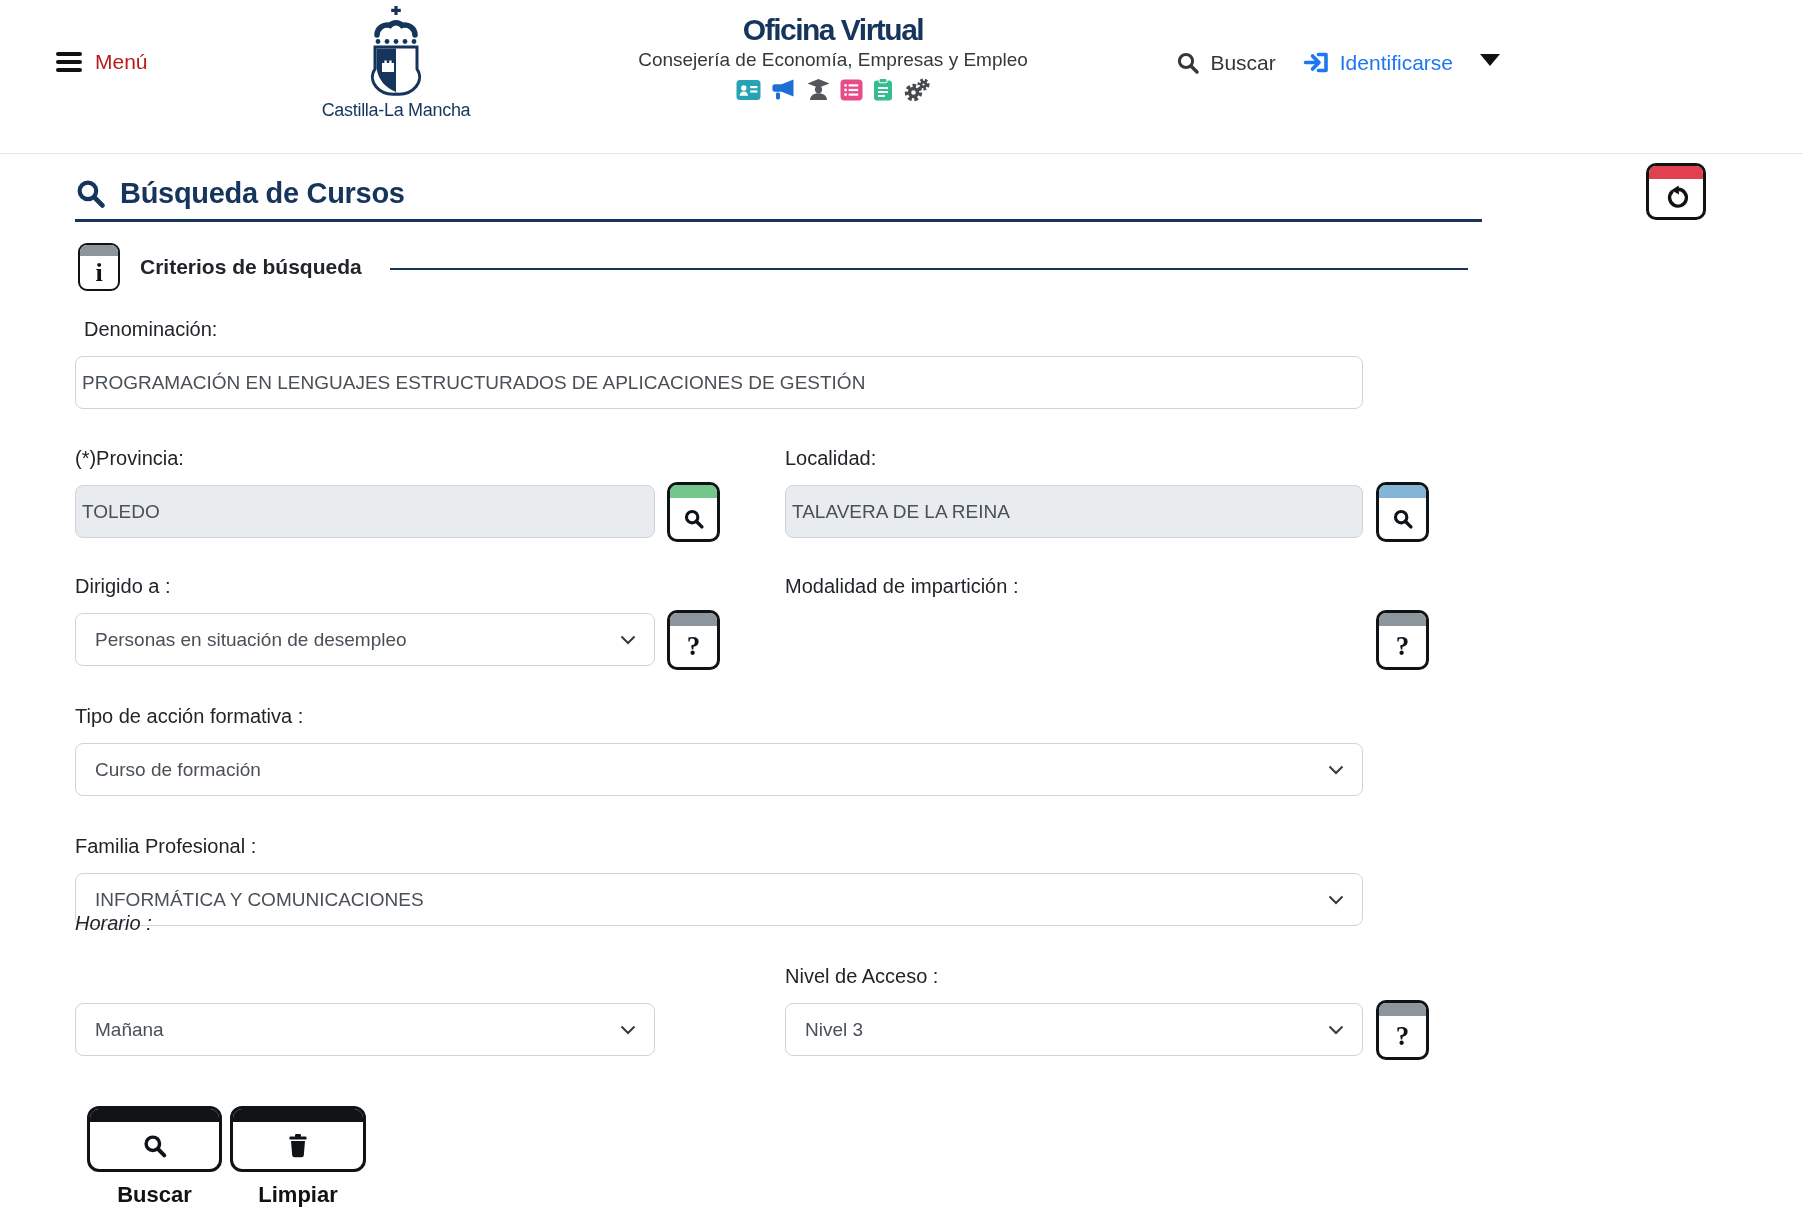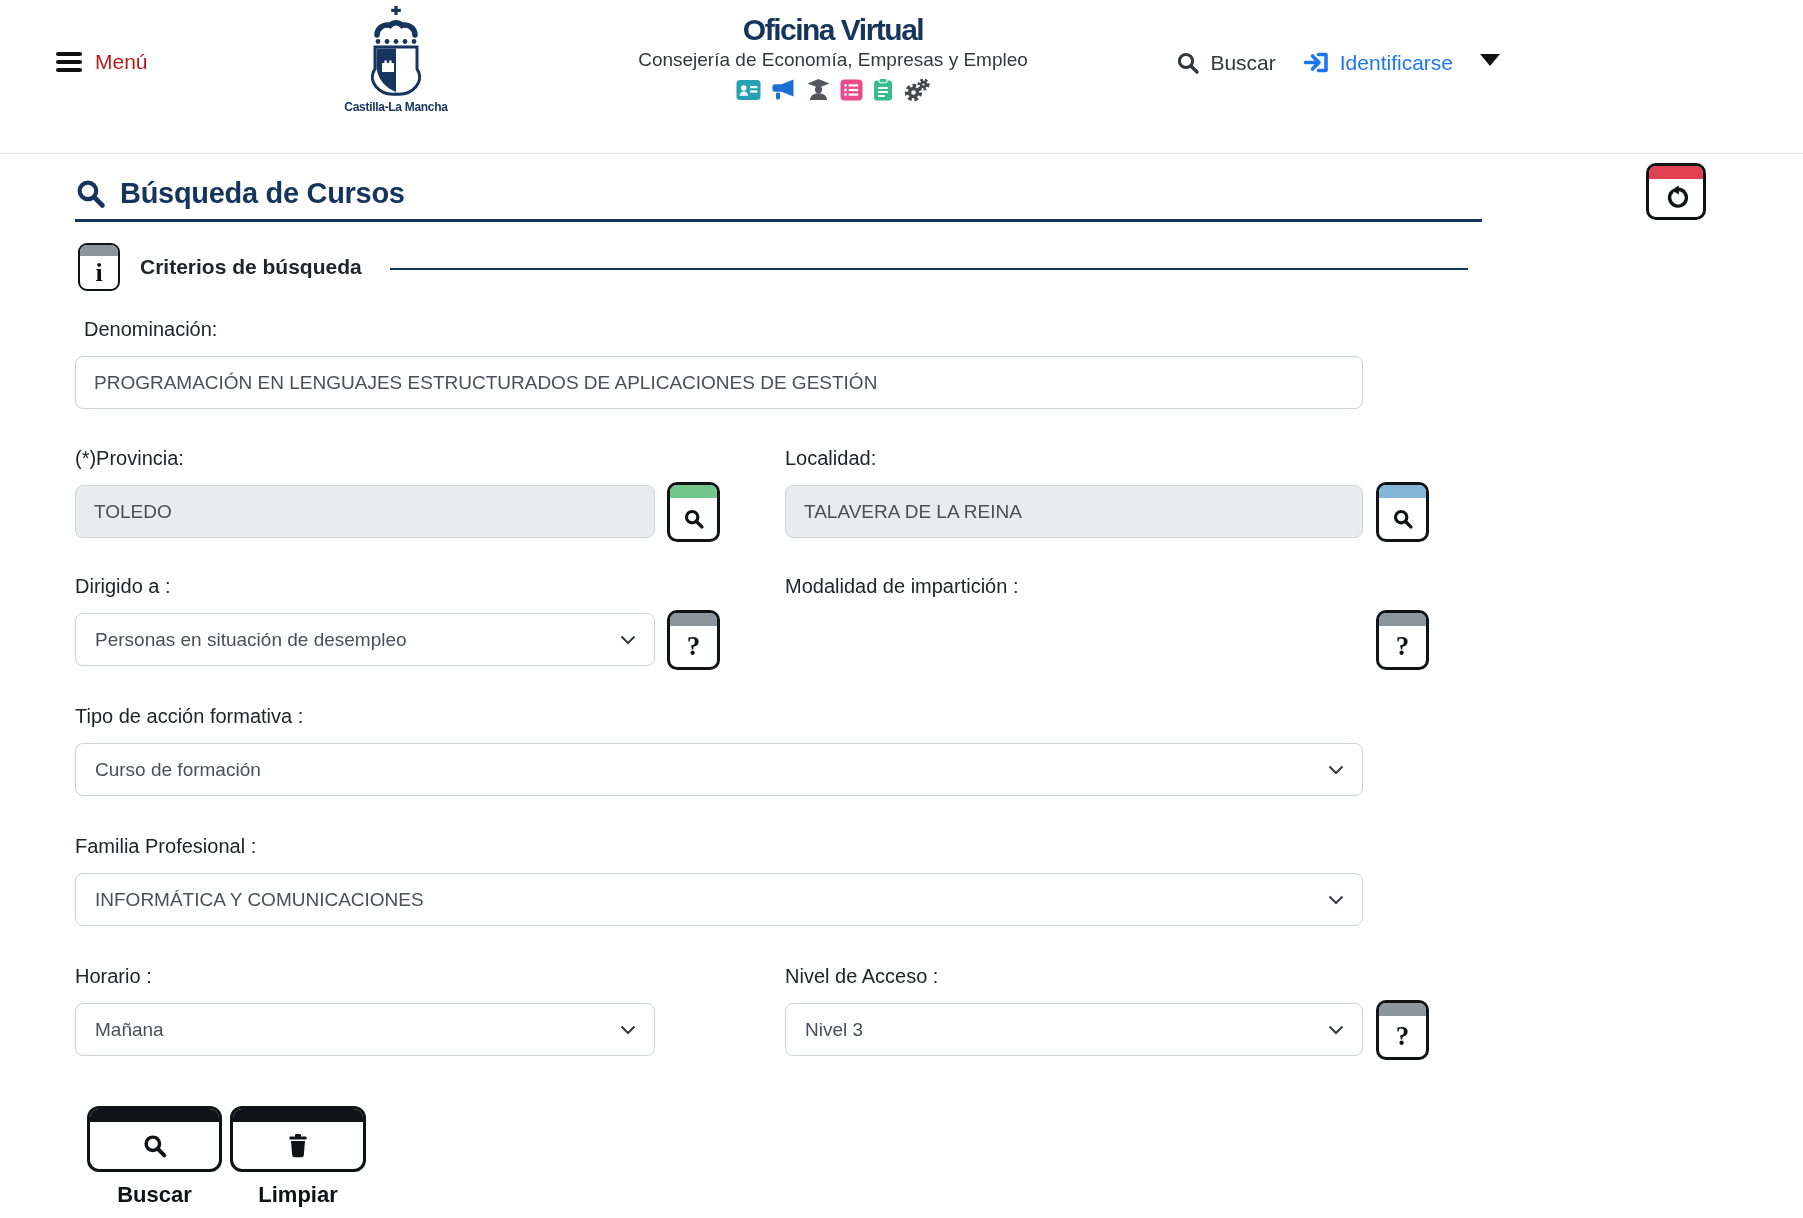--- a/index.html
+++ b/index.html
@@ -8,21 +8,21 @@
   .page { position:relative; width:1803px; height:1218px; background:#fff; overflow:hidden; }
 
   
   .header { position:absolute; left:0; top:0; width:100%; height:154px; background:#fff; border-bottom:1px solid #e2e5e9; }
   .menu-btn { position:absolute; left:56px; top:50px; display:flex; align-items:center; gap:13px; background:none; border:none; cursor:pointer; }
   .hamburger { display:flex; flex-direction:column; gap:4px; }
   .hamburger span { display:block; width:26px; height:4px; background:#111; border-radius:2px; }
   .menu-label { font-size:21px; color:#b91c1c; }
 
   .logo { position:absolute; left:298px; top:6px; width:196px; text-align:center; }
-  .logo-caption { font-size:12px; font-weight:bold; color:#16355c; letter-spacing:-0.3px; margin-top:2px; }
+  .logo-caption { font-size:18px; font-weight:normal; color:#16355c; letter-spacing:-0.3px; margin-top:2px; }
 
   .brand { position:absolute; left:600px; top:14px; width:466px; text-align:center; }
   .brand-title { font-size:30px; font-weight:800; color:#16355c; letter-spacing:-1.5px; line-height:1.05; }
   .brand-subtitle { font-size:19px; color:#34383c; margin-top:3px; }
   .brand-icons { display:flex; justify-content:center; align-items:center; gap:9px; margin-top:7px; }
   .brand-icons a { display:inline-flex; cursor:pointer; }
 
   .header-right { position:absolute; right:303px; top:50px; display:flex; align-items:center; gap:27px; }
   .hr-group { display:flex; align-items:center; gap:10px; background:none; border:none; cursor:pointer; }
   .hr-buscar-label { font-size:21px; color:#33373b; }
@@ -48,21 +48,21 @@
   
   .section-row { position:absolute; left:78px; top:243px; width:1390px; display:flex; align-items:center; gap:20px; }
   .info-chip { width:42px; height:48px; border:2.5px solid #101316; border-radius:9px; background:#fff; overflow:hidden; display:flex; flex-direction:column; }
   .info-chip .bar { height:11px; background:#8d959c; }
   .info-chip .glyph { flex:1; display:flex; align-items:center; justify-content:center; font-family:"Liberation Serif", serif; font-weight:bold; font-size:26px; color:#101316; }
   .section-title { font-size:21px; font-weight:bold; color:#212529; white-space:nowrap; }
   .section-line { flex:1; height:2px; background:#16355c; margin-left:8px; margin-top:4px; }
 
   
   .flabel { position:absolute; font-size:20px; color:#212529; }
-  .tinput { position:absolute; height:53px; border:1px solid #ced4da; border-radius:8px; background:#fff; color:#495057; font-size:19px; font-family:"Liberation Sans", sans-serif; padding:0 18px; }
+  .tinput { position:absolute; height:53px; border:1px solid #ced4da; border-radius:8px; background:#fff; color:#495057; font-size:19px; font-family:"Liberation Sans", sans-serif; padding:0 6px; }
   .tinput:disabled, .tinput.readonly { background:#e9ecef; color:#495057; }
   .fselect { position:absolute; height:53px; border:1px solid #ced4da; border-radius:8px; background:#fff; color:#495057; font-size:19px; display:flex; align-items:center; padding:0 46px 0 19px; cursor:pointer; }
   .fselect .chev { position:absolute; right:18px; top:50%; transform:translateY(-50%); display:flex; }
 
   .sidebtn { position:absolute; width:53px; height:60px; }
   .sidebtn .glyph { font-family:"Liberation Serif", serif; font-weight:bold; font-size:27px; color:#101316; }
 
   
   .col-l { left:75px; width:580px; }
   .col-r { left:785px; width:578px; }
@@ -273,21 +273,21 @@
   <label class="flabel" style="left:75px; top:835px;">Familia Profesional :</label>
   <div class="fselect col-full" style="top:873px;" role="combobox">
     <span>INFORMÁTICA Y COMUNICACIONES</span>
     <span class="chev">
       <svg width="16" height="10" viewBox="0 0 16 10">
           <path d="M1.5 1.5 L8 8 L14.5 1.5" fill="none" stroke="#343a40" stroke-width="2"></path>
         </svg>
     </span>
   </div>
 
-  <label class="flabel" style="left:75px; top:965px;">Horario :</label>
+  <label class="flabel" style="left:75px; top:912px;font-style:italic;">Horario :</label>
   <div class="fselect col-l" style="top:1003px;" role="combobox">
     <span>Mañana</span>
     <span class="chev">
       <svg width="16" height="10" viewBox="0 0 16 10">
           <path d="M1.5 1.5 L8 8 L14.5 1.5" fill="none" stroke="#343a40" stroke-width="2"></path>
         </svg>
     </span>
   </div>
 
   <label class="flabel" style="left:785px; top:965px;">Nivel de Acceso :</label>

